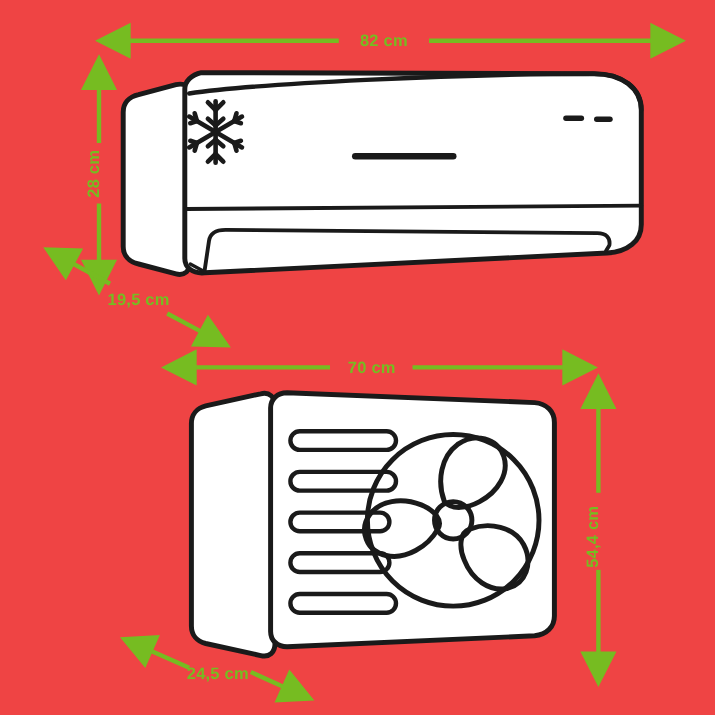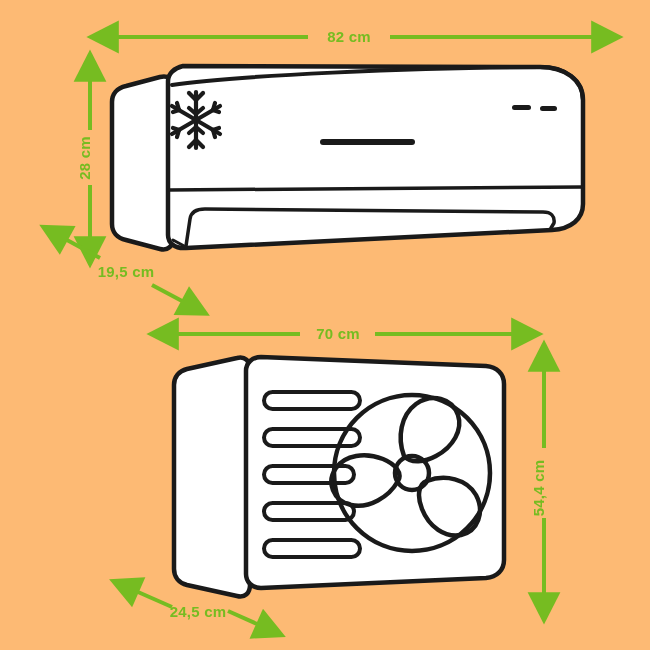--- a/index.html
+++ b/index.html
@@ -11,21 +11,21 @@
   body {
     width: 650px;
     height: 650px;
     overflow: hidden;
     font-family: "Liberation Sans", sans-serif;
   }
   #diagram-root {
     position: relative;
     width: 650px;
     height: 650px;
-    background: #fdba74;
+    background: #ef4444;
   }
   #diagram-svg {
     position: absolute;
     top: 0;
     left: 0;
     width: 650px;
     height: 650px;
     display: block;
   }
   .dim-text {

